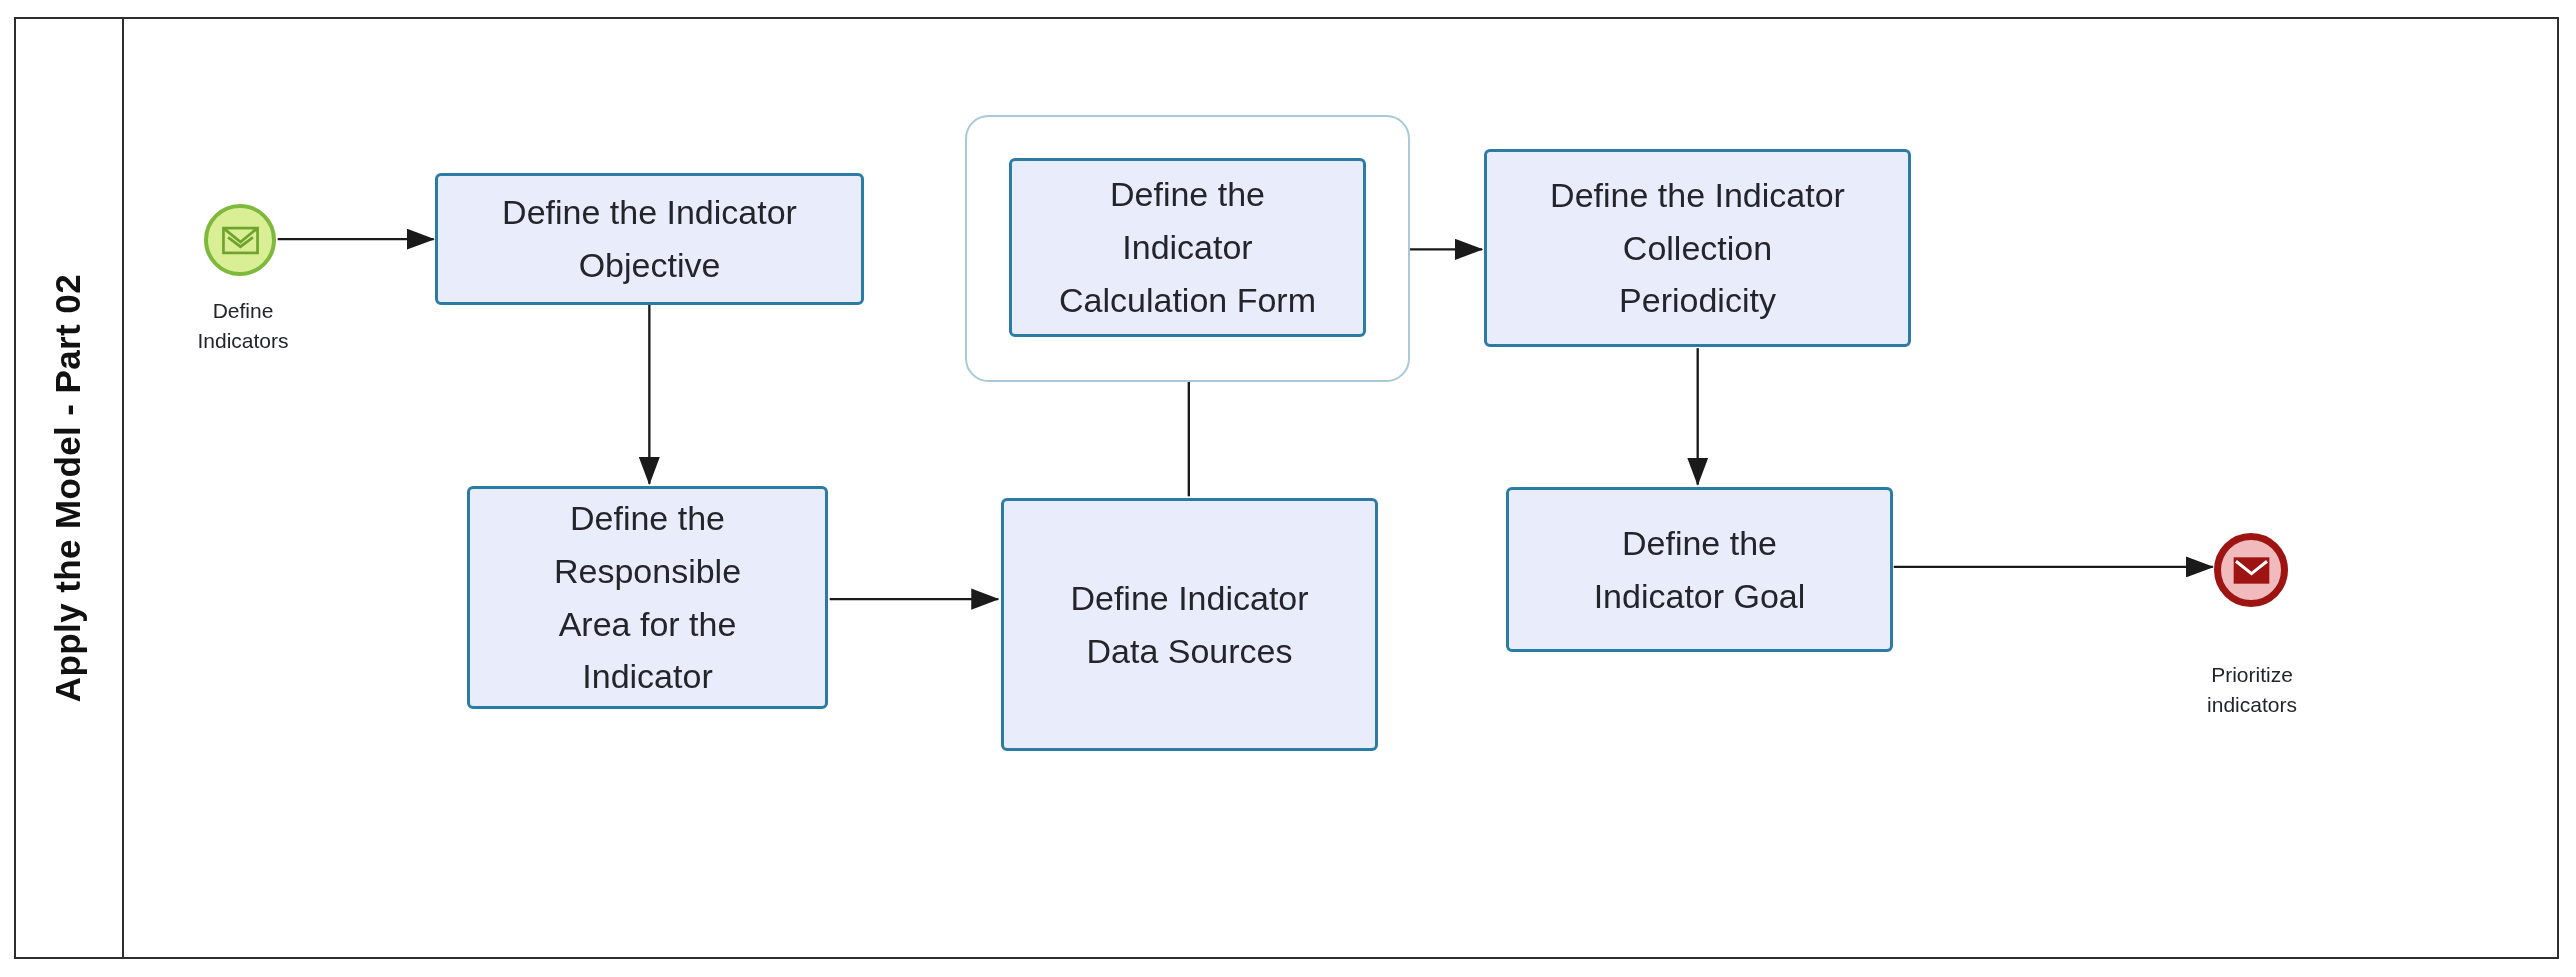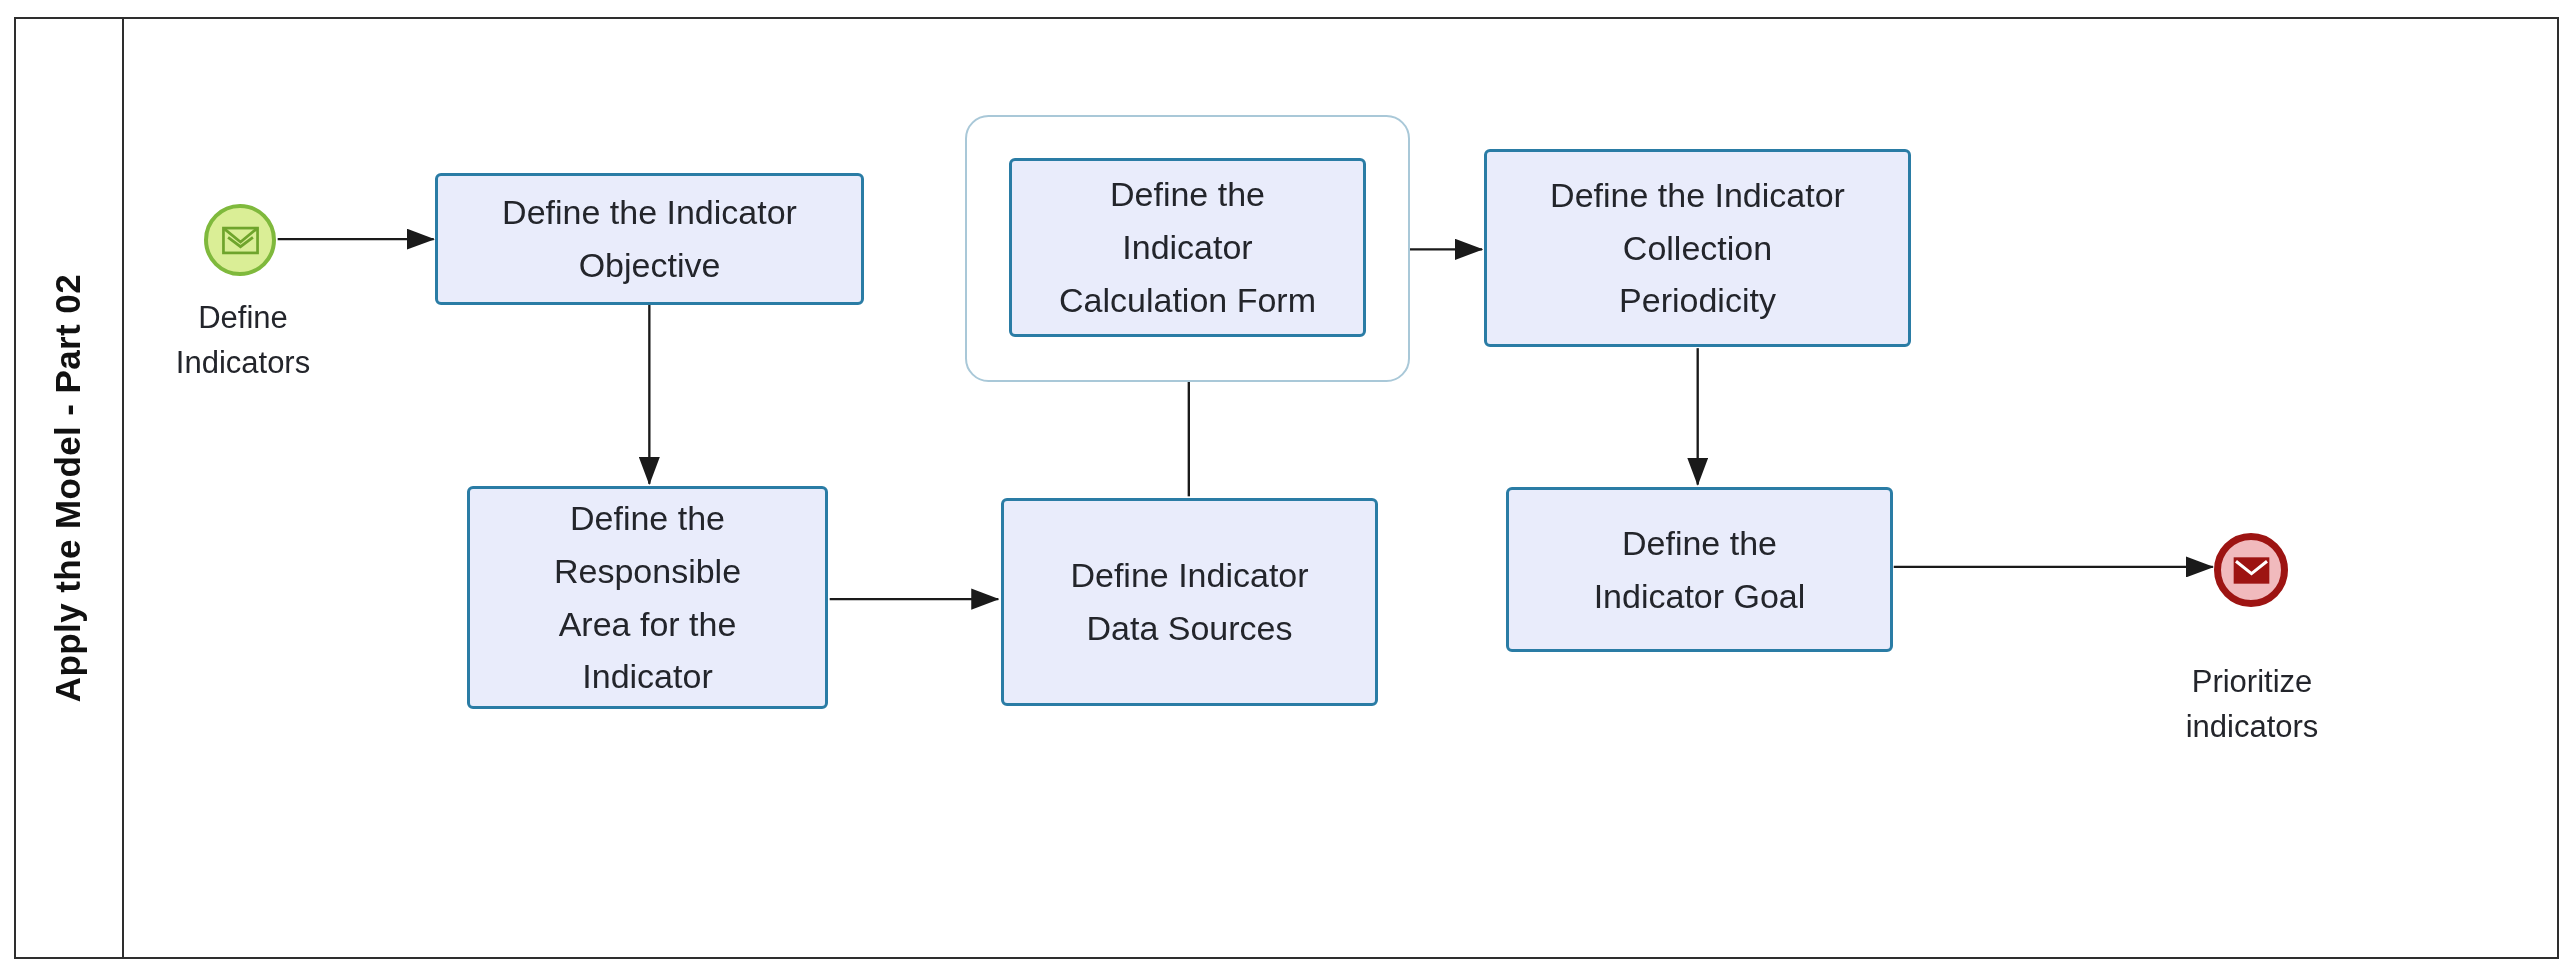--- a/index.html
+++ b/index.html
@@ -46,21 +46,21 @@
     border: 3.9px solid var(--task_border, #2a7ca5);
     border-radius: 6px;
     display: flex; align-items: center; justify-content: center;
     text-align: center;
     font-size: 34px;
     line-height: 1.55;
   }
   .task .task-label { white-space: pre-line; }
   .task-objective   { left: 435px;  top: 173px; width: 429px; height: 132px; }
   .task-responsible { left: 467px;  top: 486px; width: 361px; height: 223px; }
-  .task-datasources { left: 1001px; top: 498px; width: 377px; height: 208px; }
+  .task-datasources { left: 1001px; top: 498px; width: 377px; height: 253px; }
   .task-calcform    { left: 1009px; top: 158px; width: 357px; height: 179px; }
   .task-periodicity { left: 1484px; top: 149px; width: 427px; height: 198px; }
   .task-goal        { left: 1506px; top: 487px; width: 387px; height: 165px; }
   .subprocess-frame {
     position: absolute;
     left: 965px; top: 115px;
     width: 445px; height: 267px;
     box-sizing: border-box;
     border: 2.4px solid var(--subprocess_border, #a9c8d8);
     border-radius: 23.5px;
@@ -83,21 +83,21 @@
     border: 7.8px solid var(--end_border, #9d1412);
     background: var(--end_fill, #f1babd);
   }
   .start-envelope { stroke: var(--start_icon, #6fa42c); fill: none; stroke-width: 3.5; }
   .end-envelope-body { fill: var(--end_border, #9d1412); }
   .end-envelope-flap { stroke: #ffffff; fill: none; stroke-width: 4; }
   
   .event-label {
     position: absolute;
     text-align: center;
-    font-size: 31px;
+    font-size: 21px;
     line-height: 1.45;
     white-space: pre-line;
   }
   .start-label { left: 86px;  top: 296px; width: 314px; }
   .end-label   { left: 2095px; top: 624px; width: 314px; margin-top: 36px; }
   
   .flows { position: absolute; left: 0; top: 0; pointer-events: none; }
   .flow { stroke: var(--flow, #1a1a1a); stroke-width: 3; fill: none; }
   .arrowhead { fill: var(--flow, #1a1a1a); }
 </style>

